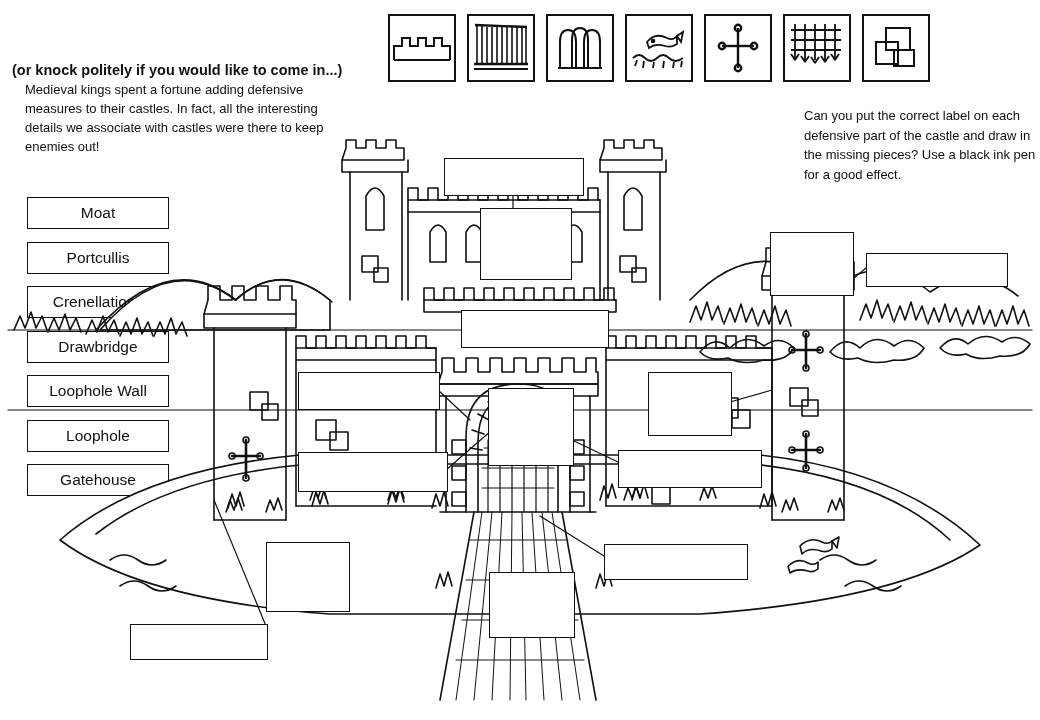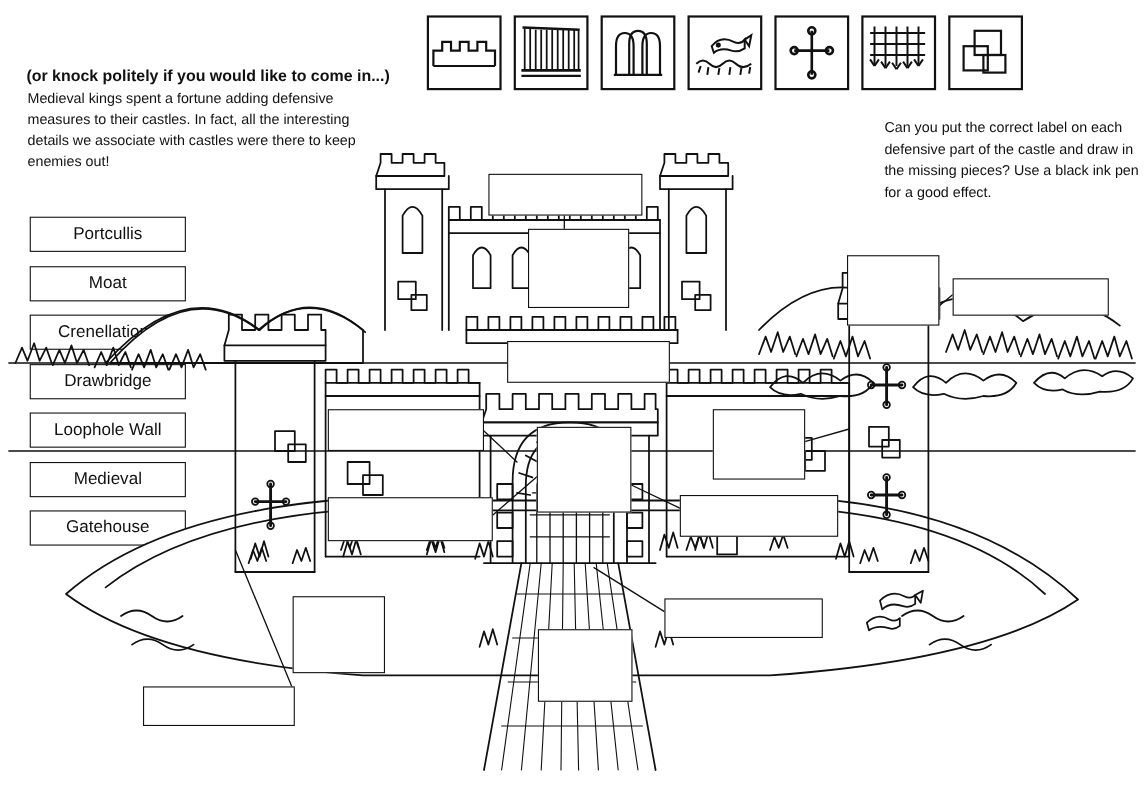--- a/index.html
+++ b/index.html
@@ -13,21 +13,21 @@
   }
   .page{position:absolute;inset:0;}
 
   
   .title{
     position:absolute;left:22px;top:8px;
     font-size:47px;font-weight:bold;letter-spacing:-0.5px;
     line-height:1;
   }
   .subtitle{
-    position:absolute;left:24px;top:62px;
+    position:absolute;left:12px;top:62px;
     font-size:14.5px;font-weight:bold;
   }
 
   
   .intro{
     position:absolute;left:25px;top:81px;width:300px;
     font-size:13px;line-height:1.45;
   }
 
   
@@ -131,26 +131,26 @@
       <svg viewBox="0 0 64 64" fill="none" stroke="#111" stroke-width="2">
         <rect x="22" y="12" width="24" height="22"></rect>
         <rect x="12" y="26" width="22" height="22"></rect>
         <rect x="30" y="34" width="20" height="16"></rect>
       </svg>
     </div>
 
   </div>
 
   <div class="wordbank">
+    <div class="word">Moat</div>
     <div class="word">Portcullis</div>
-    <div class="word">Moat</div>
     <div class="word">Crenellations</div>
     <div class="word">Drawbridge</div>
     <div class="word">Loophole Wall</div>
-    <div class="word">Medieval</div>
+    <div class="word">Loophole</div>
     <div class="word">Gatehouse</div>
   </div>
 
   <div class="scene">
     <svg width="1040" height="720" viewBox="0 0 1040 720" fill="none" stroke="#111" stroke-width="1.6" stroke-linejoin="round" stroke-linecap="round">
 
       <path d="M100 330 Q170 250 235 300 Q280 260 330 300 L330 330 Z" fill="#fff"></path>
       <path d="M96 330 Q170 248 236 300"></path>
       <path d="M236 300 Q282 258 332 302"></path>
       <path d="M690 300 Q760 228 830 290 Q880 250 930 292 Q975 262 1018 296"></path>

